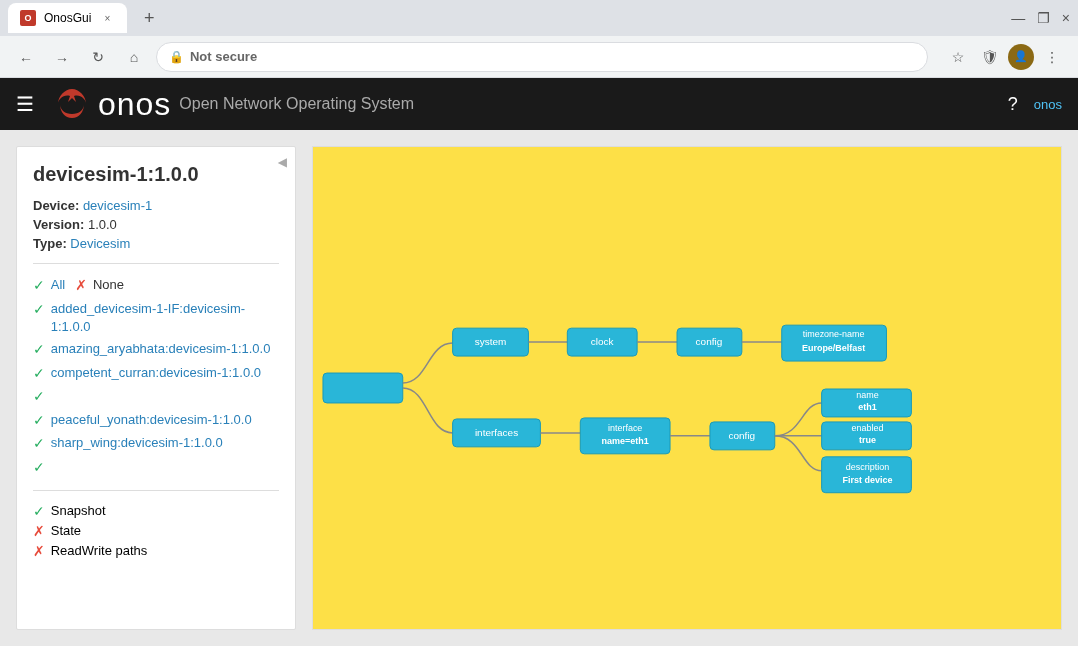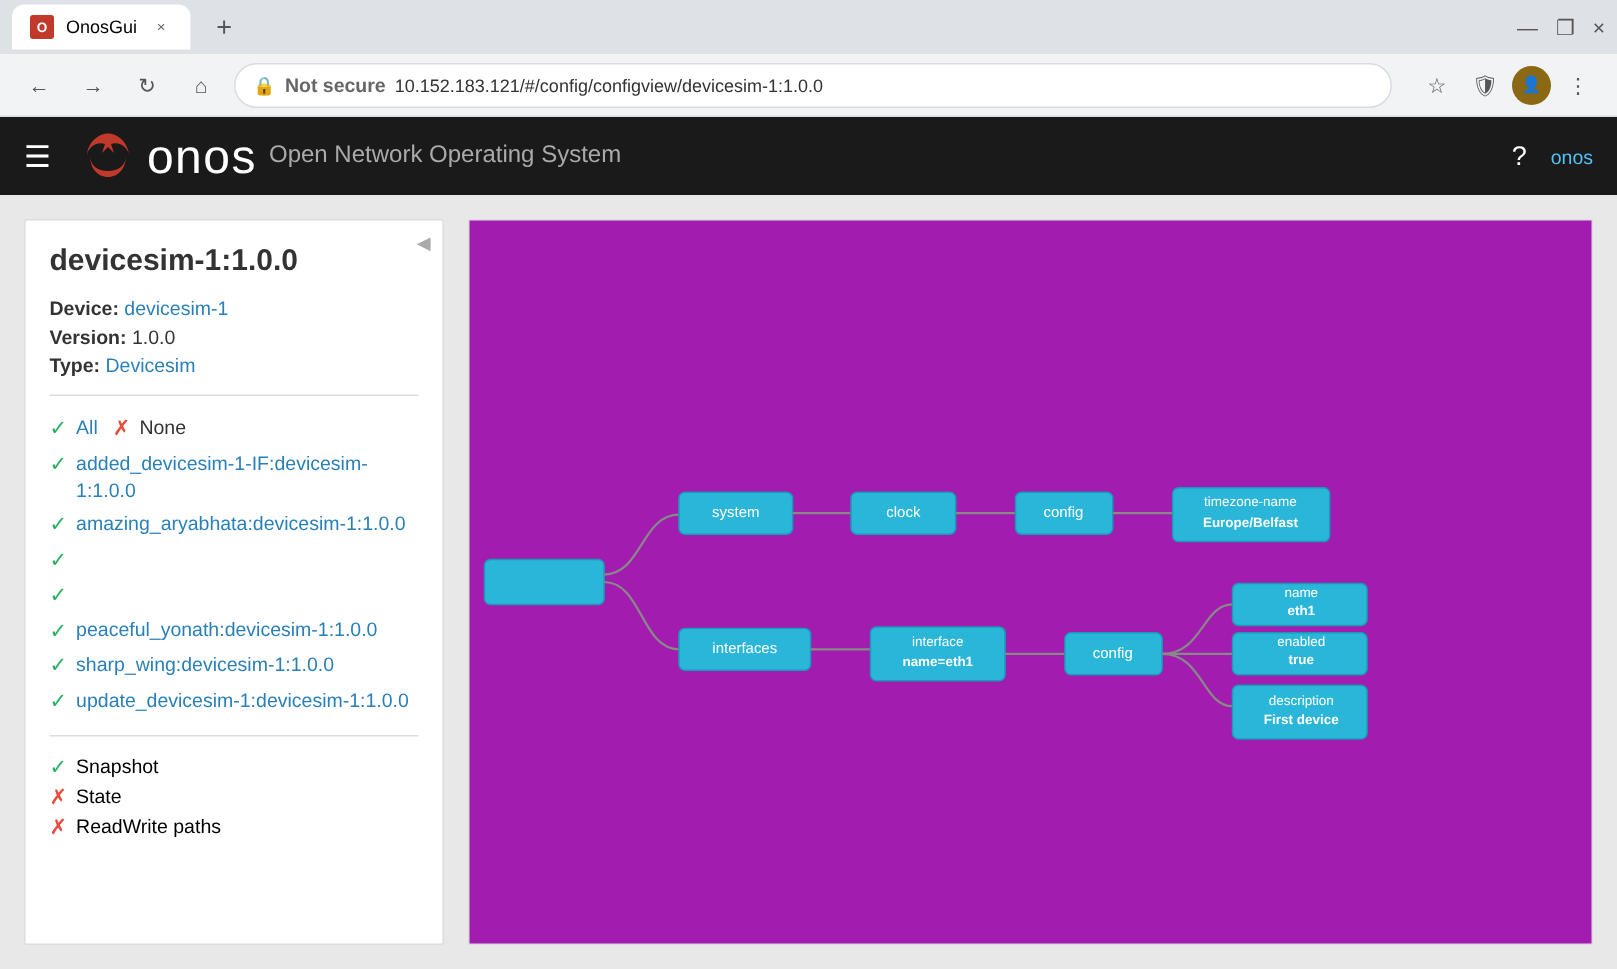--- a/index.html
+++ b/index.html
@@ -174,21 +174,21 @@
     .section-list { list-style: none; padding: 0; margin-top: 4px; }
     .section-list li {
       display: flex; align-items: center;
       gap: 6px; margin-bottom: 4px;
       font-size: 13px;
     }
 
     
     .diagram-area {
       flex: 1;
-      background: #a21caf;
+      background: #fde047;
       border: 1px solid #ddd;
       position: relative;
       overflow: hidden;
     }
 
     svg.diagram {
       width: 100%;
       height: 100%;
     }
   </style>
@@ -210,21 +210,20 @@
 </div>
 
 <div class="browser-toolbar">
   <div class="nav-btn">←</div>
   <div class="nav-btn">→</div>
   <div class="nav-btn">↻</div>
   <div class="nav-btn">⌂</div>
   <div class="address-bar">
     <span class="lock-icon">🔒</span>
     <span class="not-secure">Not secure</span>
-    <span class="url-text">10.152.183.121/#/config/configview/devicesim-1:1.0.0</span>
   </div>
   <div class="toolbar-right">
     <div class="toolbar-icon">☆</div>
     <div class="toolbar-icon">🛡</div>
     <div class="avatar">👤</div>
     <div class="toolbar-icon">⋮</div>
   </div>
 </div>
 
 <div class="app-header">
@@ -277,35 +276,35 @@
     <li>
           <span class="check-green">✓</span>
           <span class="item-label">added_devicesim-1-IF:devicesim-1:1.0.0</span>
         </li>
         <li>
           <span class="check-green">✓</span>
           <span class="item-label">amazing_aryabhata:devicesim-1:1.0.0</span>
         </li>
         <li>
           <span class="check-green">✓</span>
+          <span class="item-label">competent_curran:devicesim-1:1.0.0</span>
         </li>
         <li>
           <span class="check-green">✓</span>
         </li>
         <li>
           <span class="check-green">✓</span>
           <span class="item-label">peaceful_yonath:devicesim-1:1.0.0</span>
         </li>
         <li>
           <span class="check-green">✓</span>
           <span class="item-label">sharp_wing:devicesim-1:1.0.0</span>
         </li>
         <li>
           <span class="check-green">✓</span>
-          <span class="item-label">update_devicesim-1:devicesim-1:1.0.0</span>
         </li>
       </ul>
 
     <hr class="panel-divider">
 
     <ul class="section-list" id="sections-list">
     <li>
           <span class="check-green">✓</span>
           <span>Snapshot</span>
         </li>

